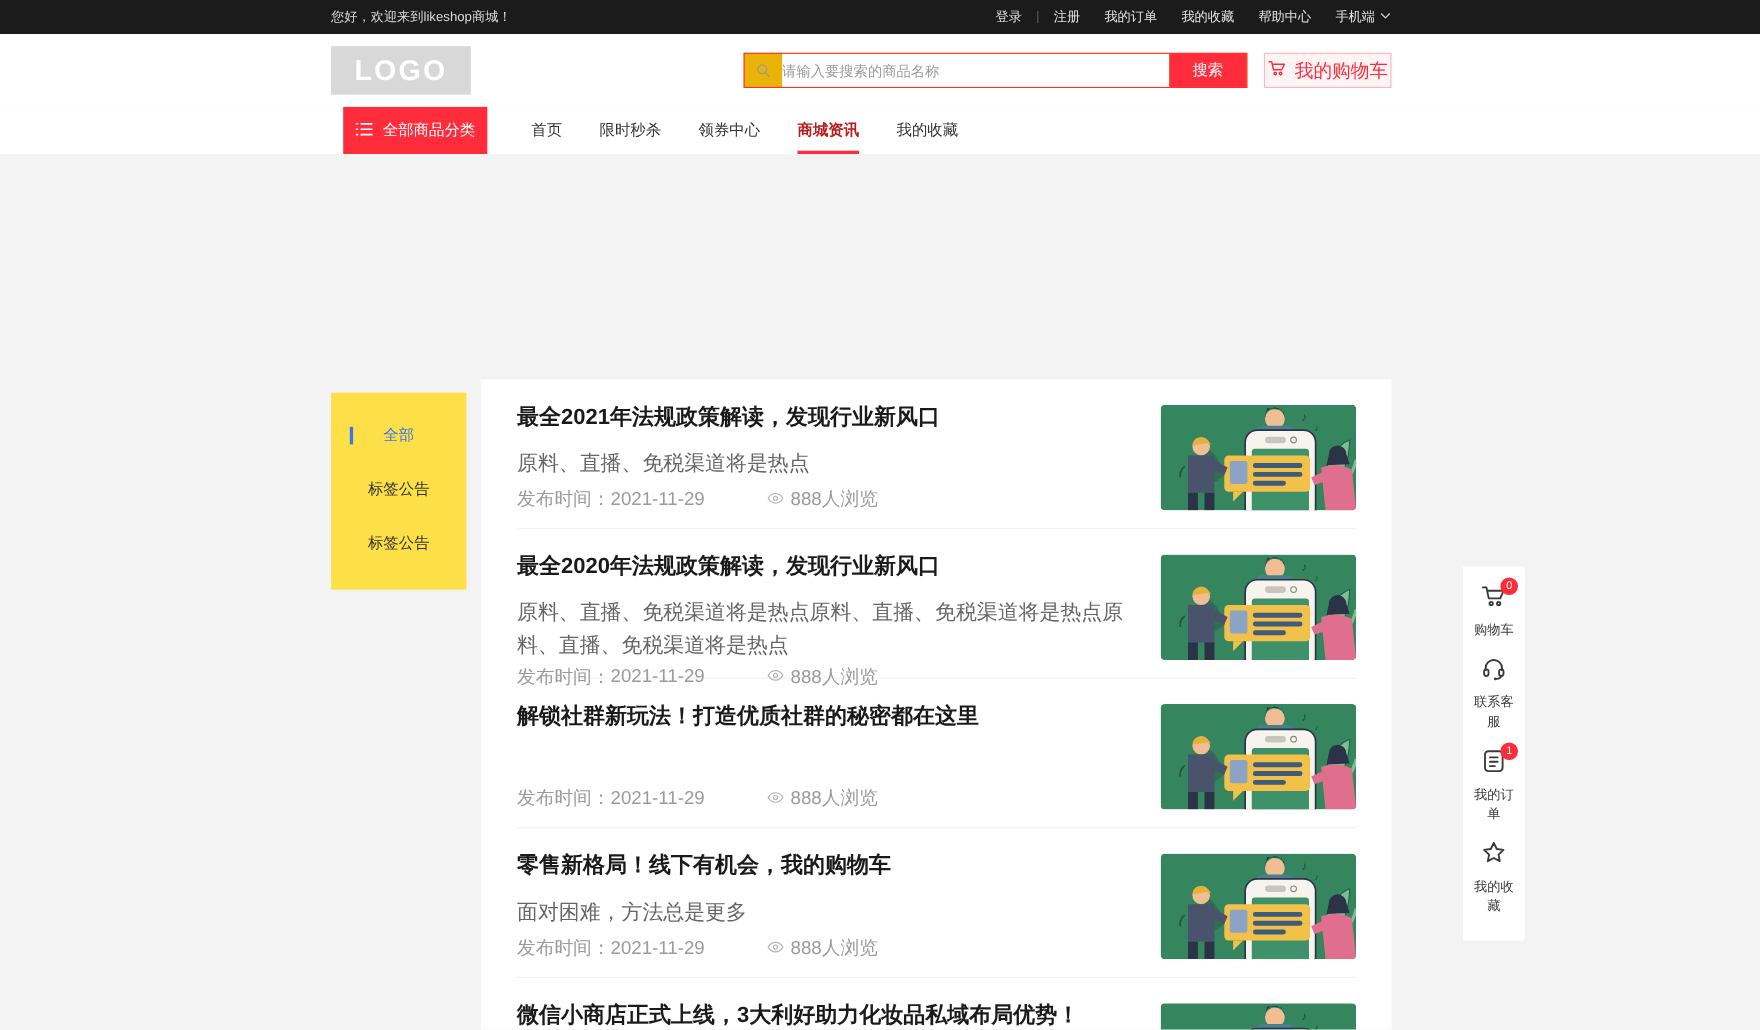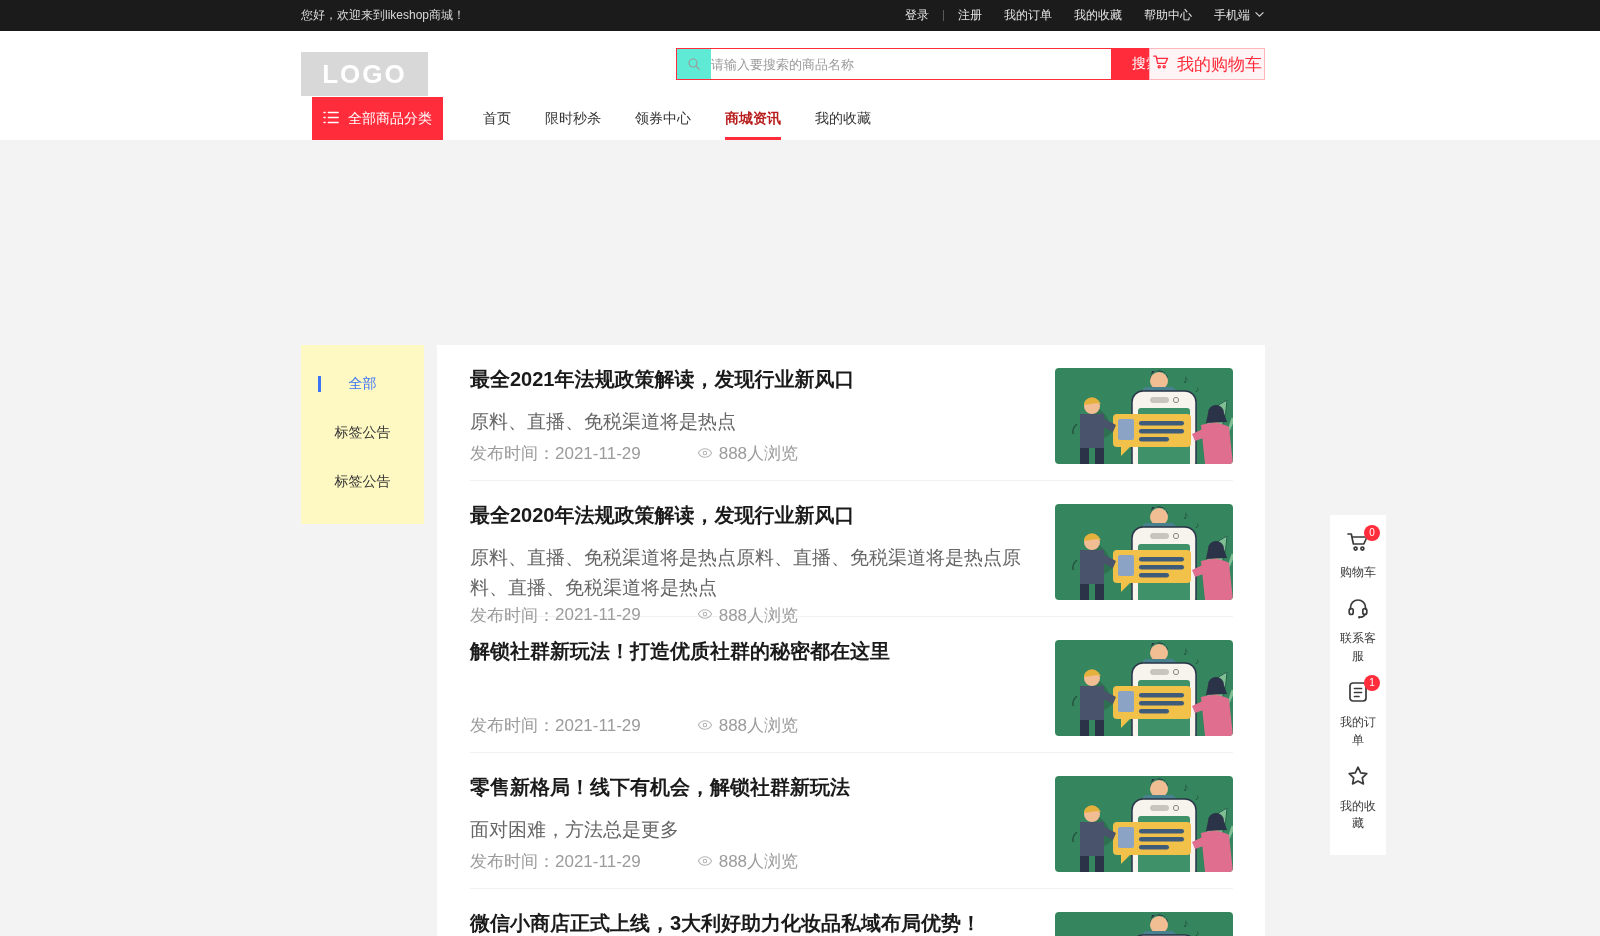--- a/index.html
+++ b/index.html
@@ -12,25 +12,25 @@
     display:flex; align-items:center; justify-content:space-between;
     font-size:12px; color:#DADADA; }
   .topbar-links { display:flex; align-items:center; gap:22px; }
   .topbar-links .tlink { cursor:pointer; color:#E3E3E3; }
   .tdivider { width:1px; height:11px; background:#5a5a5a; margin:0 -8px; }
   .chev { display:inline-block; margin-left:4px; vertical-align:1px; }
 
   
   .header { height:66px; background:#fff; position:relative; }
   .header-inner { width:964px; margin-left:301px; height:100%; position:relative; }
-  .logo-box { position:absolute; left:0; top:21px; width:127px; height:44px;
+  .logo-box { position:absolute; left:0; top:11px; width:127px; height:44px;
     background:#D8D8D8; color:#fff; font-size:26px; font-weight:bold;
     letter-spacing:2px; display:flex; align-items:center; justify-content:center; }
-  .search-wrap { position:absolute; left:375px; top:17px; width:506px; height:32px;
-    display:flex; border:1px solid #FF2C3C; background:#5eead4; }
+  .search-wrap { position:absolute; left:375px; top:17px; width:458px; height:32px;
+    display:flex; border:1px solid #FF2C3C; background:#eab308; }
   .search-wrap .sicon { width:34px; display:flex; align-items:center; justify-content:center; }
   .search-wrap input { flex:1; border:none; outline:none; font-size:13px; color:#333;
     font-family:inherit; }
   .search-wrap input::placeholder { color:#9B9B9B; }
   .search-btn { width:70px; background:#FF2C3C; color:#fff; border:none; font-size:14px;
     cursor:pointer; font-family:Liberation Sans, sans-serif; }
   .cart-btn { position:absolute; right:0; top:17px; width:116px; height:32px;
     background:#FFF4F5; border:1px solid #FFB6BC; color:#FF2C3C; font-size:17px;
     display:flex; align-items:center; justify-content:center; gap:7px; cursor:pointer; }
 
@@ -44,21 +44,21 @@
     color:#333; cursor:pointer; position:relative; white-space:nowrap; }
   .nav-item.active { color:#b91c1c; font-weight:bold; }
   .nav-item.active::after { content:""; position:absolute; left:50%;
     transform:translateX(-50%); bottom:0; width:56px; height:3px; background:#FF2C3C; }
 
   
   .banner-space { height:205px; }
 
   
   .content { position:relative; margin-left:301px; }
-  .notice-sidebar { position:absolute; left:0; top:0; width:123px; background:#fef9c3;
+  .notice-sidebar { position:absolute; left:0; top:12px; width:123px; background:#fde047;
     padding:14px 0 18px; }
   .side-item { position:relative; height:49px; display:flex; align-items:center;
     justify-content:center; font-size:14px; color:#333; cursor:pointer; }
   .side-item .active-bar { display:none; }
   .side-item.active { color:#3D73F5; }
   .side-item.active .active-bar { display:block; position:absolute; left:17px;
     top:50%; transform:translateY(-50%); width:3px; height:16px; background:#3D73F5; }
 
   .article-panel { margin-left:136px; width:828px; background:#fff;
     min-height:600px; padding:0 32px 0 33px; }
@@ -274,21 +274,21 @@
       </div>
       <div class="thumb">
         <svg width="178" height="96">
             <use href="#thumb-illustration"></use>
           </svg>
       </div>
     </div>
 
     <div class="article">
       <div class="article-body">
-        <div class="article-title">零售新格局！线下有机会，解锁社群新玩法</div>
+        <div class="article-title">零售新格局！线下有机会，我的购物车</div>
         <div class="article-summary">面对困难，方法总是更多</div>
         <div class="article-meta">
           <span>发布时间：</span>
           <span>2021-11-29</span>
           <span class="views">
             <span><svg width="16" height="12" viewBox="0 0 24 18" fill="none" stroke="#B5B5B5" stroke-width="1.6">
                   <path d="M2 9s3.6-6.5 10-6.5S22 9 22 9s-3.6 6.5-10 6.5S2 9 2 9z"></path>
                   <circle cx="12" cy="9" r="2.7"></circle>
                 </svg></span>
             <span>888人浏览</span>

